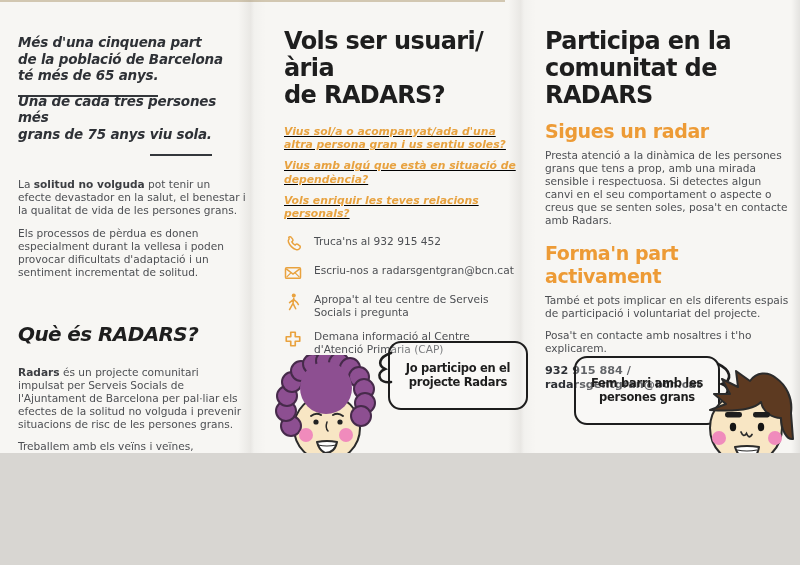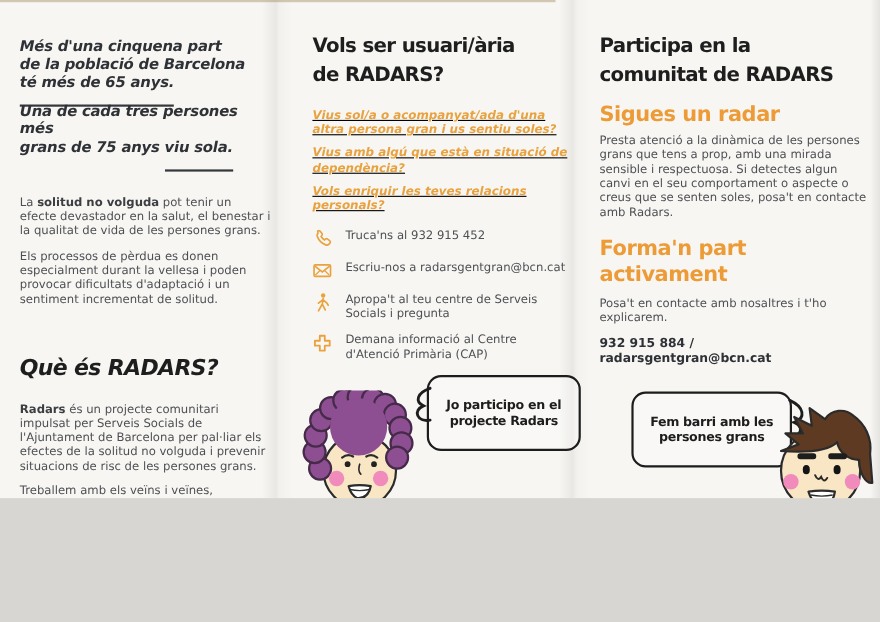--- a/index.html
+++ b/index.html
@@ -20,21 +20,21 @@
   .panel-left{left:18px;width:228px;}
   .panel-mid{left:284px;width:234px;}
   .panel-right{left:545px;width:246px;}
 
   
   .intro{font-style:italic;font-weight:700;font-size:13.5px;line-height:16.5px;
     color:#2e3136;letter-spacing:-0.2px;white-space:pre-line;margin:0 0 9px 0;}
   .u{border-bottom:2.2px solid #34373b;padding-bottom:12px;}
   .body-p{font-size:10.6px;line-height:13px;color:#4d4f53;margin:0;}
   .b{font-weight:700;color:#3c3e42;}
-  .hand-h{font-weight:800;font-size:18px;line-height:27px;color:#1e1e1e;
+  .hand-h{font-weight:800;font-size:24px;line-height:27px;color:#1e1e1e;
     letter-spacing:-0.6px;white-space:pre-line;margin:0;}
   .hand-sub{font-weight:800;font-size:19px;line-height:23px;color:#ED9B36;
     letter-spacing:-0.4px;margin:0;}
   .question{font-style:italic;font-weight:700;font-size:10.8px;line-height:13.2px;
     color:#E8A23F;margin:0 0 8px 0;}
   .contact-row{display:flex;align-items:flex-start;gap:12px;margin-bottom:11px;}
   .contact-row svg{flex:0 0 auto;margin-top:0px;}
   .contact-label{font-size:10.6px;line-height:13px;color:#4d4f53;}
   .contact-bold{font-weight:700;font-size:11.2px;line-height:14px;color:#2e3136;margin:0;}
 
@@ -114,20 +114,21 @@
   </div>
 
   <div class="panel panel-right">
     <h2 class="hand-h">Participa en la
 comunitat de RADARS</h2>
 
     <h3 class="hand-sub" style="margin-top:11px;">Sigues un radar</h3>
     <p class="body-p" style="margin-top:6px;">Presta atenció a la dinàmica de les persones grans que tens a prop, amb una mirada sensible i respectuosa. Si detectes algun canvi en el seu comportament o aspecte o creus que se senten soles, posa't en contacte amb Radars.</p>
 
     <h3 class="hand-sub" style="margin-top:15px;">Forma'n part activament</h3>
+    <p class="body-p" style="margin-top:6px;">També et pots implicar en els diferents espais de participació i voluntariat del projecte.</p>
     <p class="body-p" style="margin-top:9px;">Posa't en contacte amb nosaltres i t'ho explicarem.</p>
     <p class="contact-bold" style="margin-top:9px;">932 915 884 / radarsgentgran@bcn.cat</p>
   </div>
 
   <svg class="illus" style="left:274px;top:355px;" width="106" height="120" viewBox="0 0 106 120">
     <circle cx="53" cy="73" r="33" fill="#f8e6c4" stroke="#2b2b2b" stroke-width="2"></circle>
     <g fill="#8d4f91" stroke="#462a4a" stroke-width="2">
       <circle cx="17" cy="71" r="10"></circle>
         <circle cx="12" cy="56" r="10"></circle>
         <circle cx="13" cy="41" r="10"></circle>

